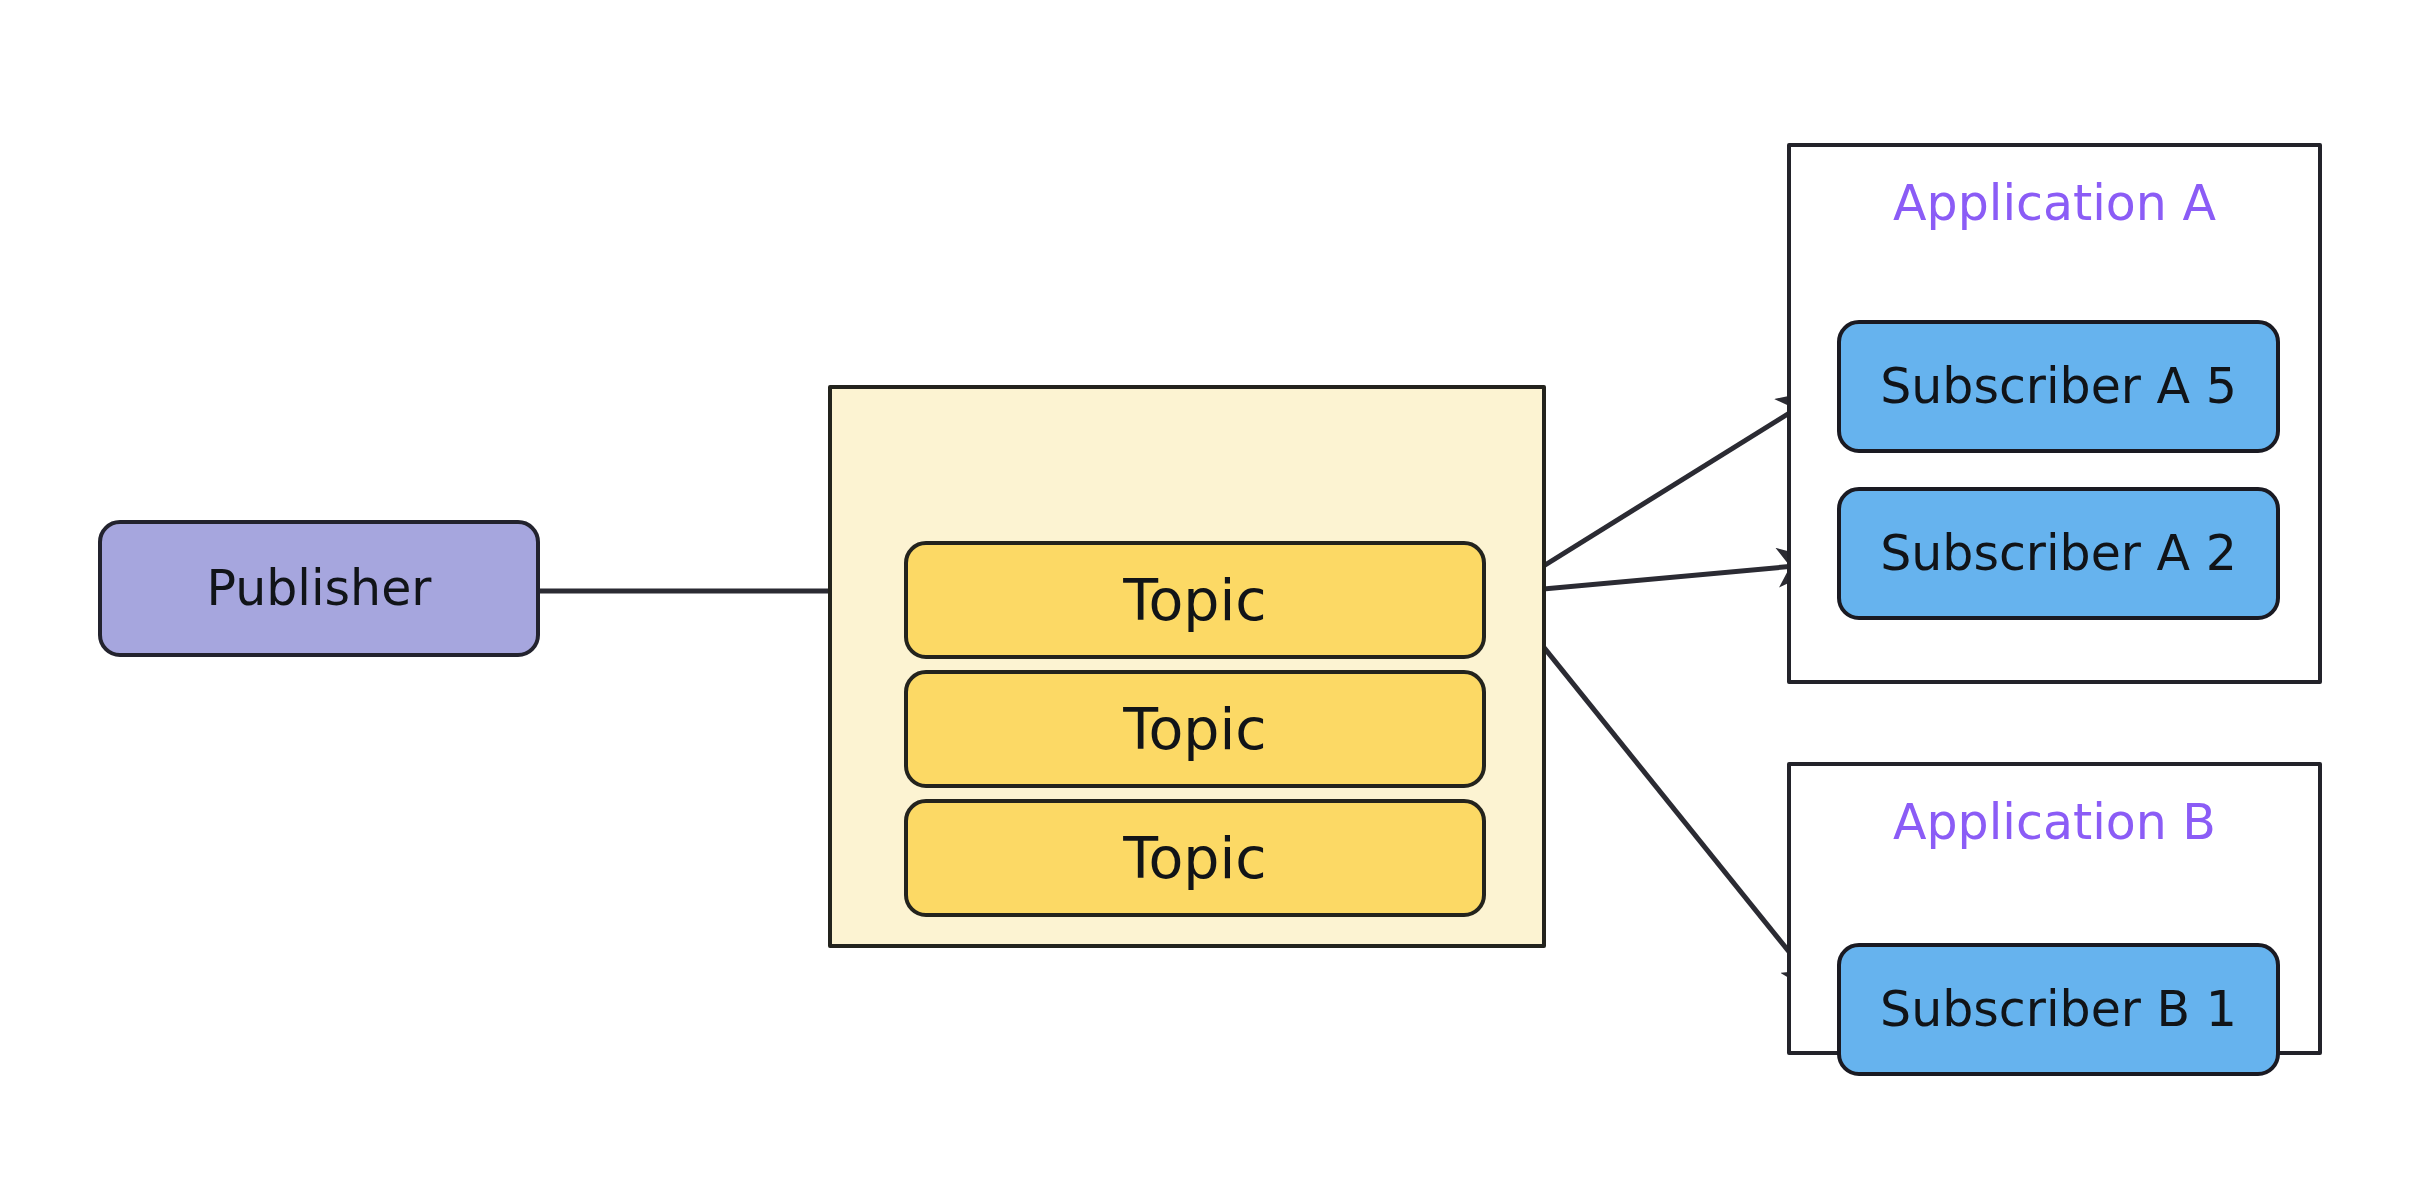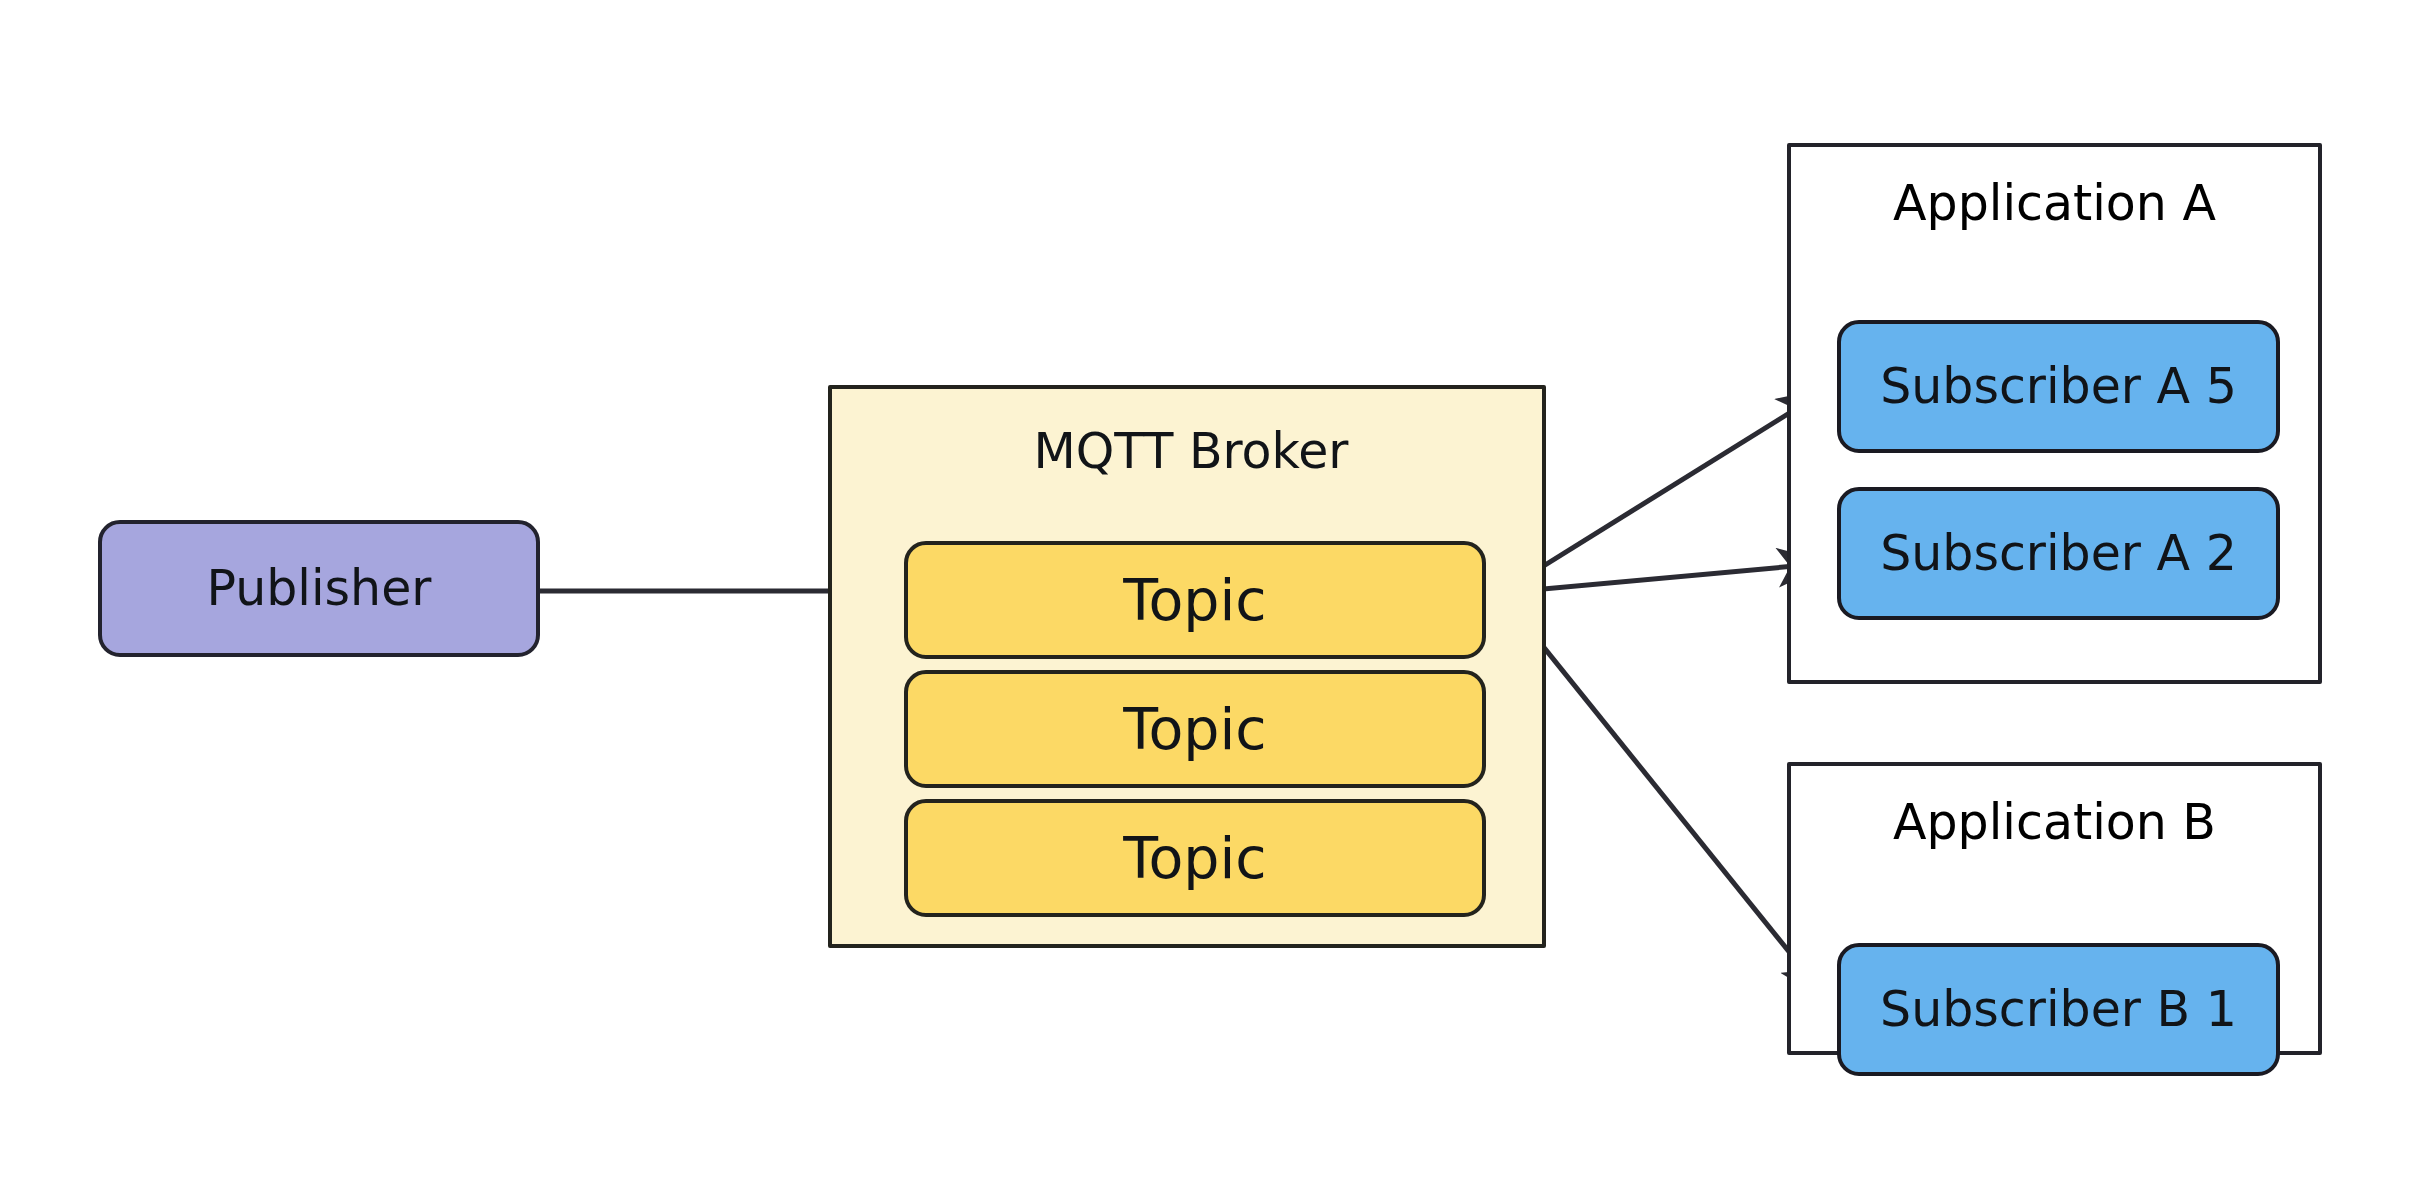--- a/index.html
+++ b/index.html
@@ -100,21 +100,21 @@
     width: 535px;
     height: 293px;
   }
   .app-title {
     position: absolute;
     left: 0;
     top: 28px;
     width: 100%;
     text-align: center;
     font-size: 49px;
-    color: #000000;
+    color: #8b5cf6;
   }
   .subscriber {
     position: absolute;
     box-sizing: border-box;
     background: #66B3EE;
     border: 4px solid #1a1a22;
     border-radius: 22px;
     display: flex;
     align-items: center;
     justify-content: center;
@@ -147,21 +147,20 @@
     <line x1="1500" y1="593" x2="1828" y2="563" stroke="#2b2b33" stroke-width="5" marker-end="url(#arrowhead)"></line>
 
     <line x1="1500" y1="593" x2="1828" y2="1000" stroke="#2b2b33" stroke-width="5" marker-end="url(#arrowhead)"></line>
   </svg>
 
   <div class="node publisher">
     <span>Publisher</span>
   </div>
 
   <div class="node broker">
-    <div class="broker-title">MQTT Broker</div>
     <div class="topic topic-1">
       <span>Topic</span>
     </div>
     <div class="topic topic-2">
       <span>Topic</span>
     </div>
     <div class="topic topic-3">
       <span>Topic</span>
     </div>
   </div>

